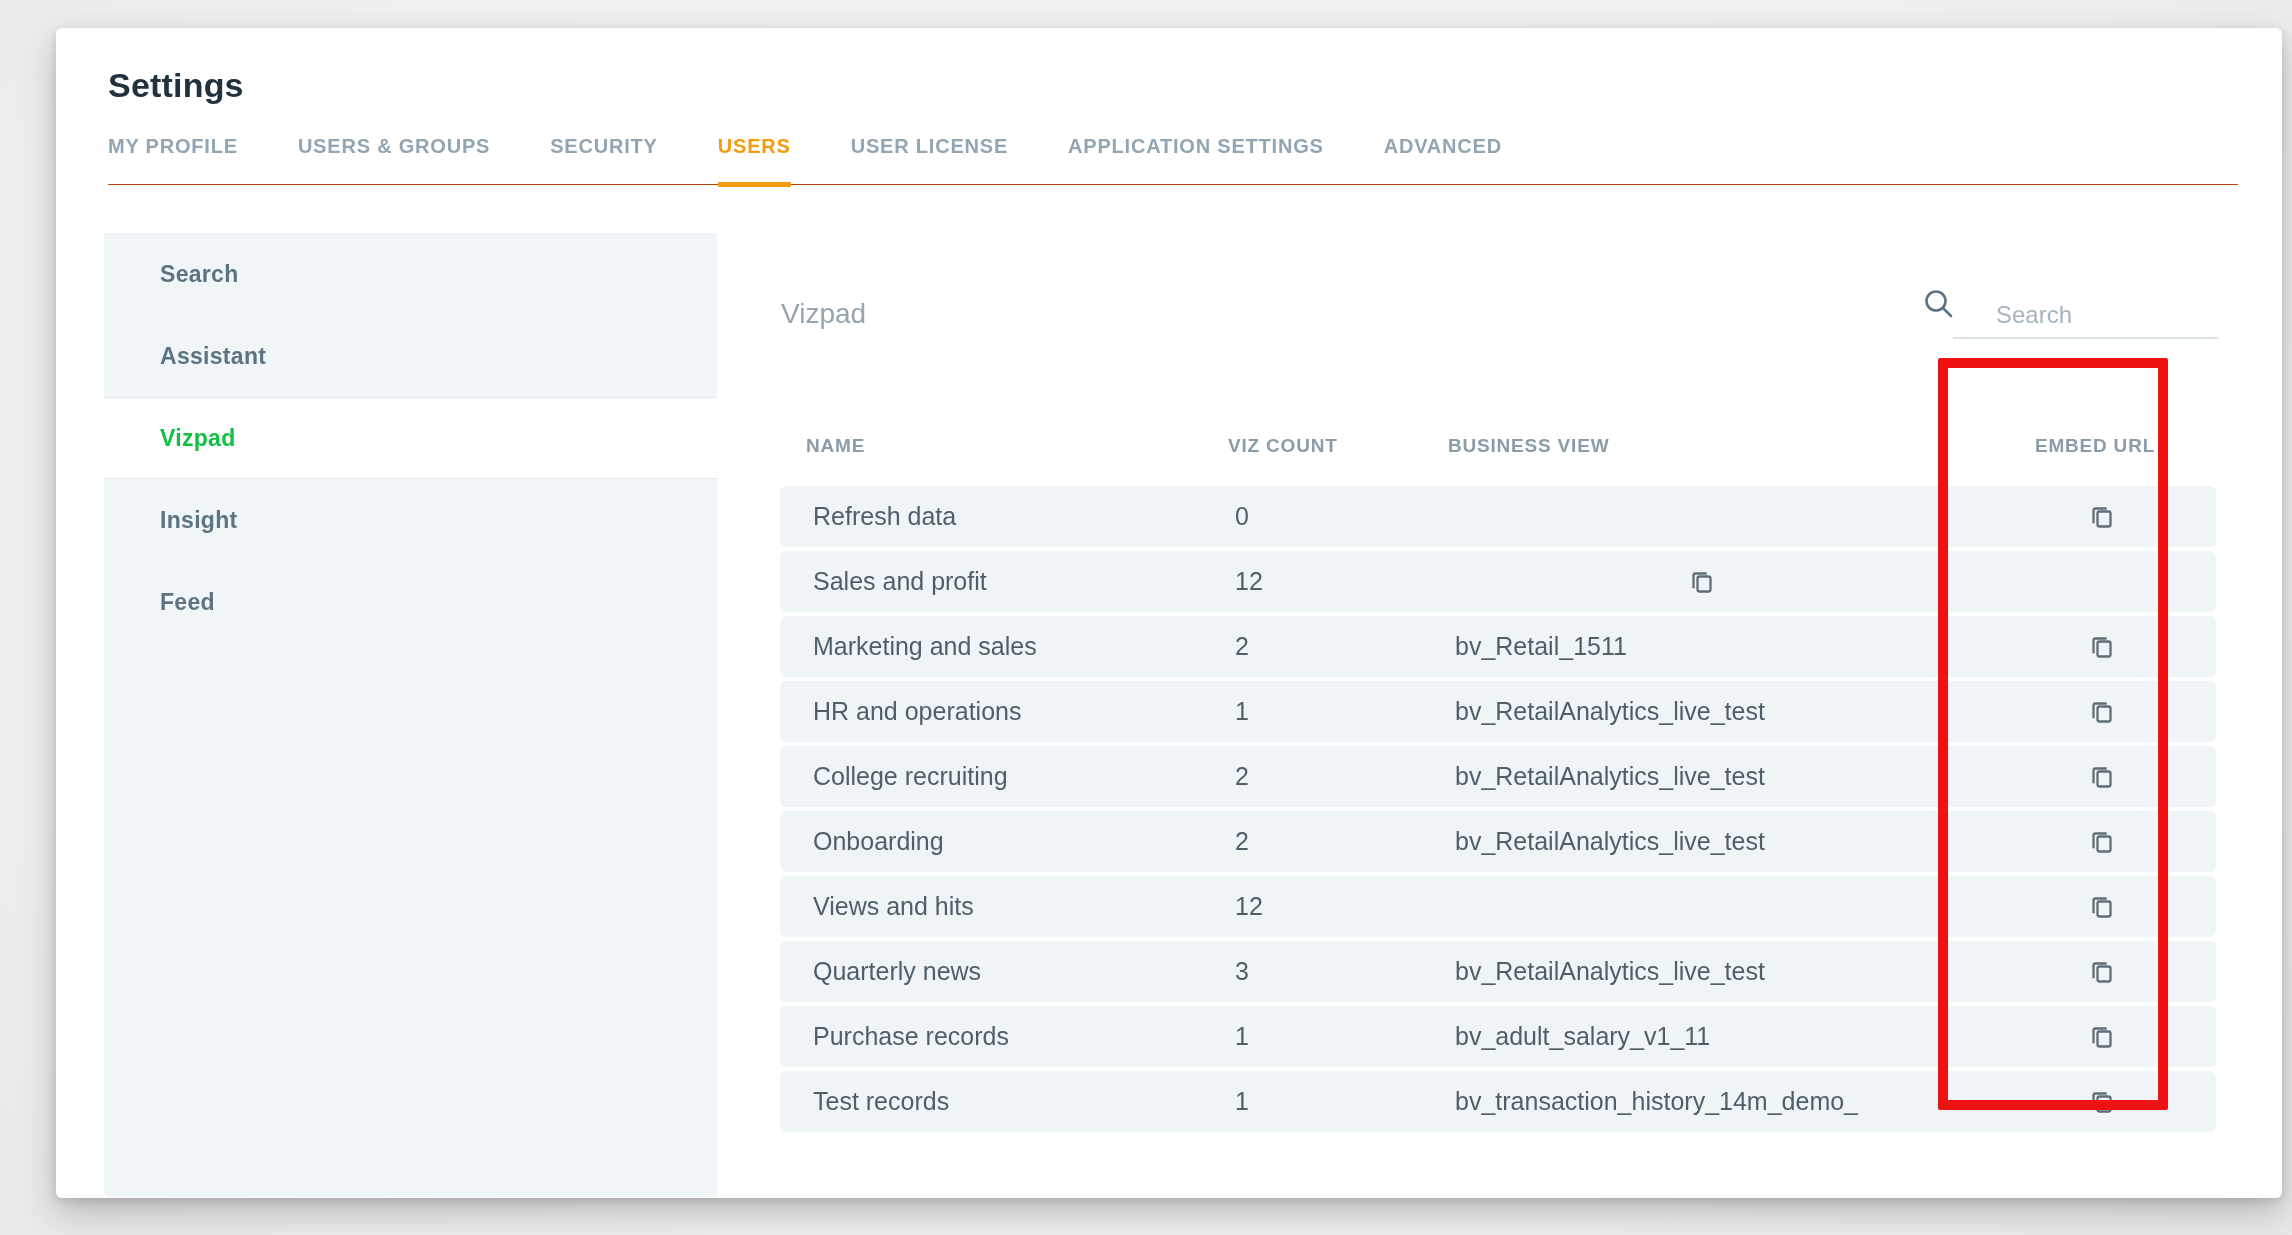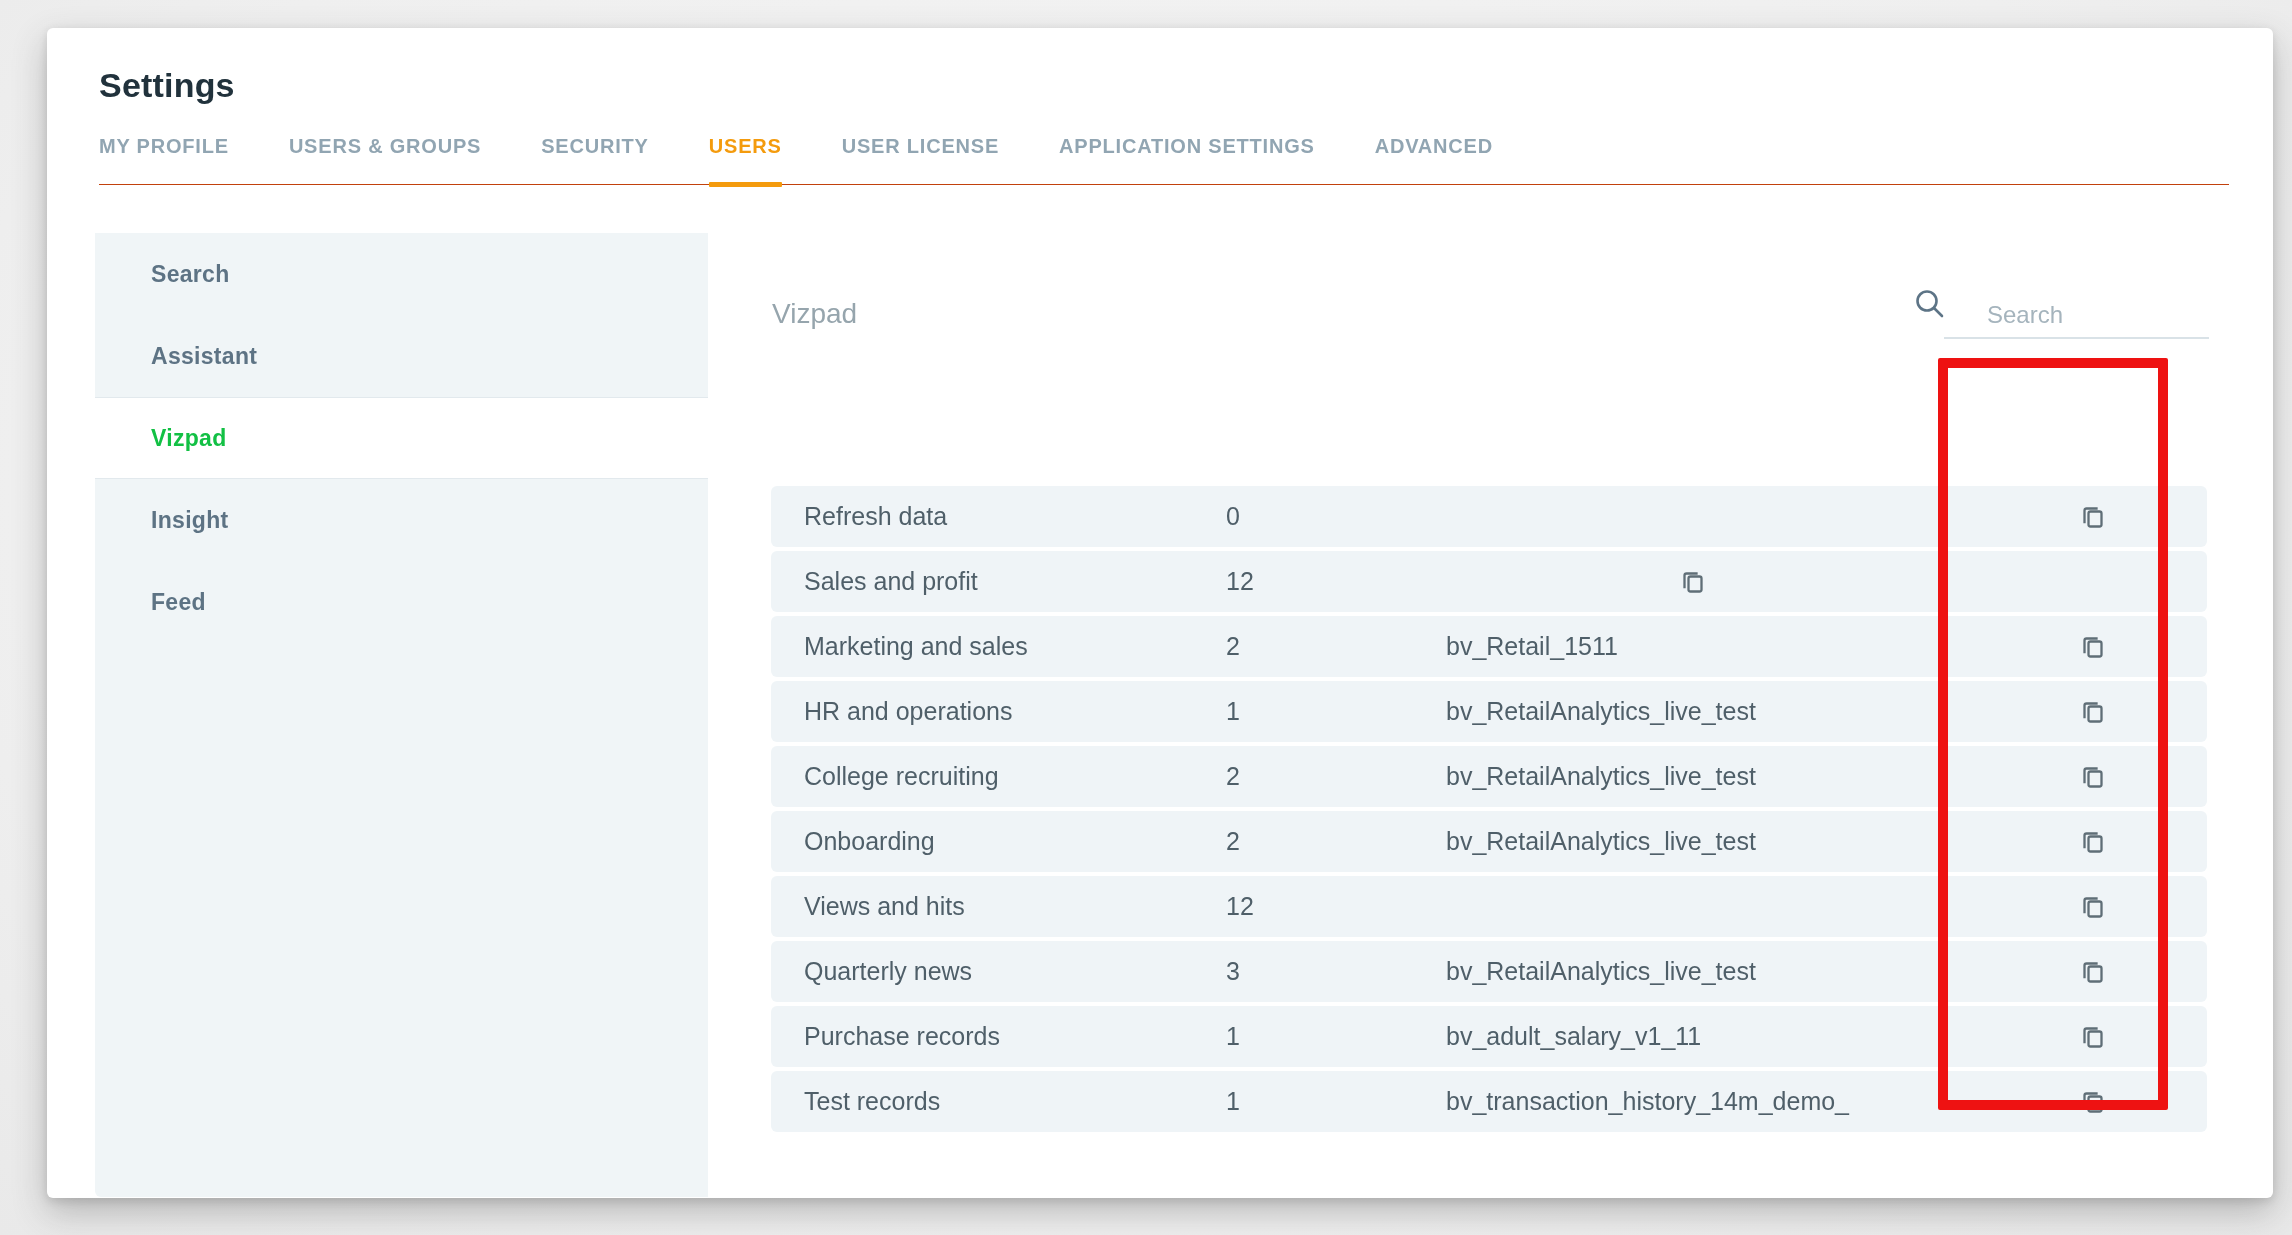--- a/index.html
+++ b/index.html
@@ -3,21 +3,21 @@
 <meta charset="utf-8">
 <style>
   * { margin:0; padding:0; box-sizing:border-box; }
   html,body { width:2292px; height:1235px; }
   body {
     font-family:"Liberation Sans","DejaVu Sans",sans-serif;
     background:radial-gradient(ellipse at 50% 40%, #f6f6f6 0%, #efefef 70%, #e9e9e9 100%);
     position:relative; overflow:hidden;
   }
   .card {
-    position:absolute; left:47px; top:28px; width:2226px; height:1170px;
+    position:absolute; left:56px; top:28px; width:2226px; height:1170px;
     background:#ffffff; border-radius:6px;
     box-shadow:0 14px 34px rgba(60,60,60,.30), 0 3px 10px rgba(0,0,0,.12);
   }
   
   .hdr { padding:38px 44px 0 52px; }
   .page-title { font-size:34px; font-weight:700; color:#21323c; letter-spacing:.2px; }
   .tabs { display:flex; gap:60px; margin-top:30px; border-bottom:1px solid #c2410c; }
   .tab {
     position:relative; padding-bottom:26px; font-size:20px; font-weight:700;
     color:#91a5b2; letter-spacing:.8px; cursor:pointer; white-space:nowrap;
@@ -127,20 +127,26 @@
   <div class="section-title">Vizpad</div>
 
   <span class="search-icon">
     <svg width="36" height="36" viewBox="0 0 36 36" fill="none">
       <circle cx="15" cy="15" r="9.5" stroke="#5d7486" stroke-width="2.6"></circle>
       <line x1="22" y1="22" x2="30" y2="30" stroke="#5d7486" stroke-width="2.6" stroke-linecap="round"></line>
     </svg>
   </span>
   <input class="search-input" type="text" placeholder="Search" style="">
 
+  <div class="thead">
+    <div class="th th-name">NAME</div>
+    <div class="th th-viz">VIZ COUNT</div>
+    <div class="th th-bv">BUSINESS VIEW</div>
+    <div class="th th-embed">EMBED URL</div>
+  </div>
 
   <div class="rows">
     <div class="trow">
         <div class="td td-name">Refresh data</div>
         <div class="td td-viz">0</div>
         <div class="td td-bv"></div>
         <div class="td td-embed">
           <button class="copy-btn">
             <span>
               <svg width="28" height="28" viewBox="0 0 28 28" fill="none">

